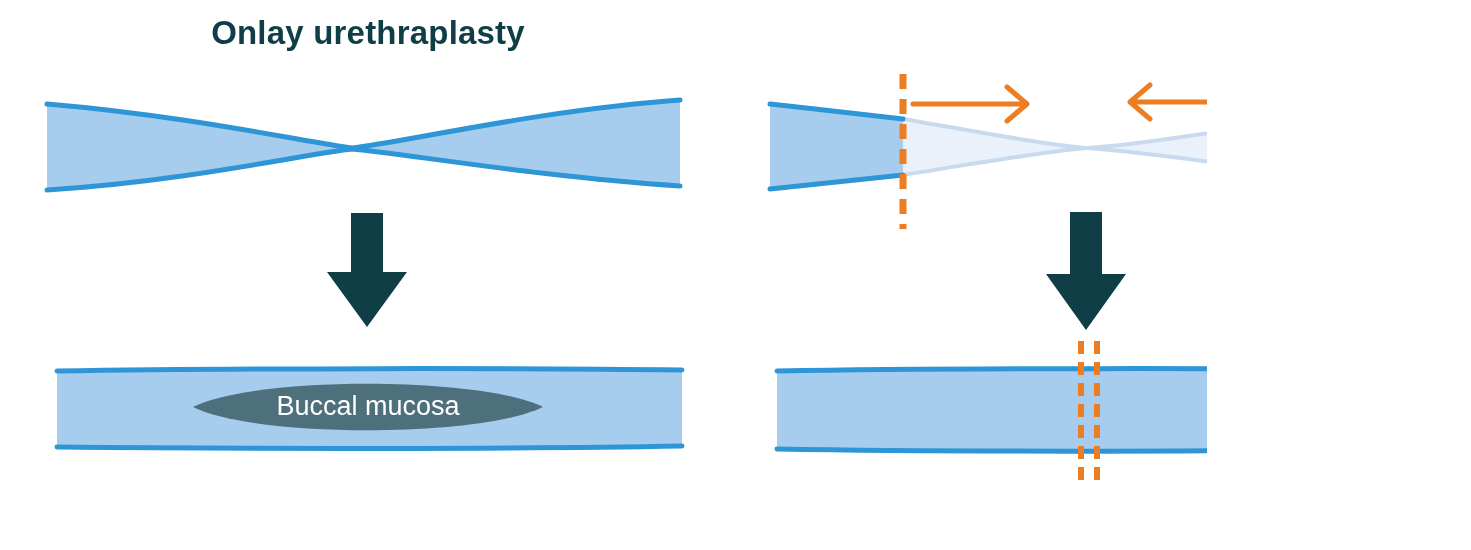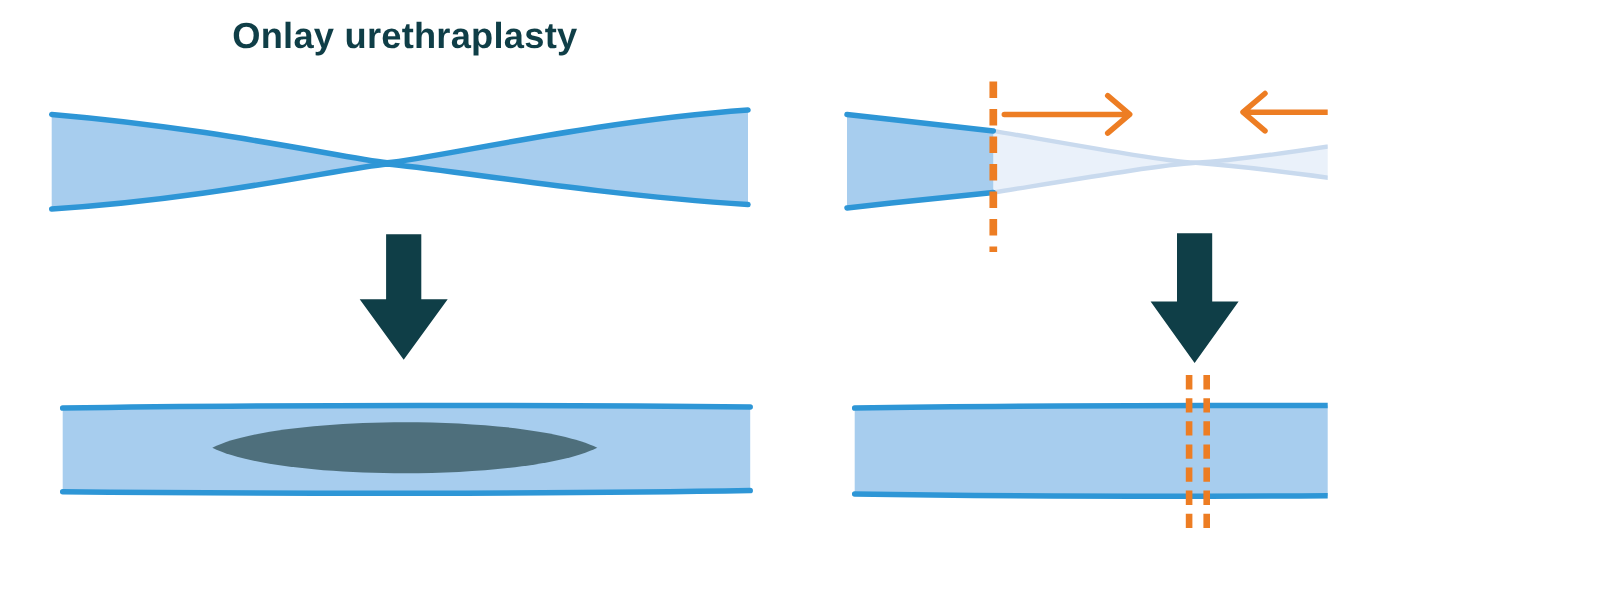--- a/index.html
+++ b/index.html
@@ -105,14 +105,15 @@
 
       <path class="fill-tube" d="M777,371 C950,368 1250,368 1400,370 L1400,448 C1250,452 950,452 777,449 Z"></path>
       <path class="wall" d="M777,371 C950,368 1250,368 1400,370"></path>
       <path class="wall" d="M777,449 C950,452 1250,452 1400,448"></path>
 
       <line class="orange-dash-s" x1="1081" y1="341" x2="1081" y2="481"></line>
       <line class="orange-dash-s" x1="1097" y1="341" x2="1097" y2="481"></line>
     </g>
   </svg>
 
+  <div class="graft-label">Buccal mucosa</div>
 
 </div>
 
 </body></html>

